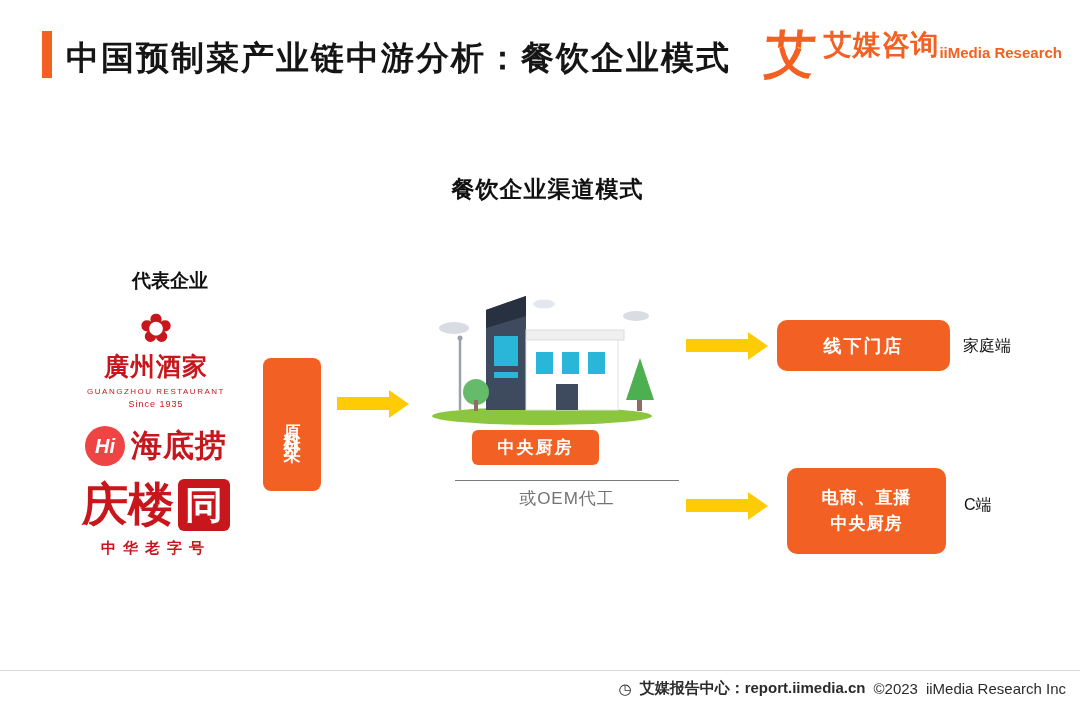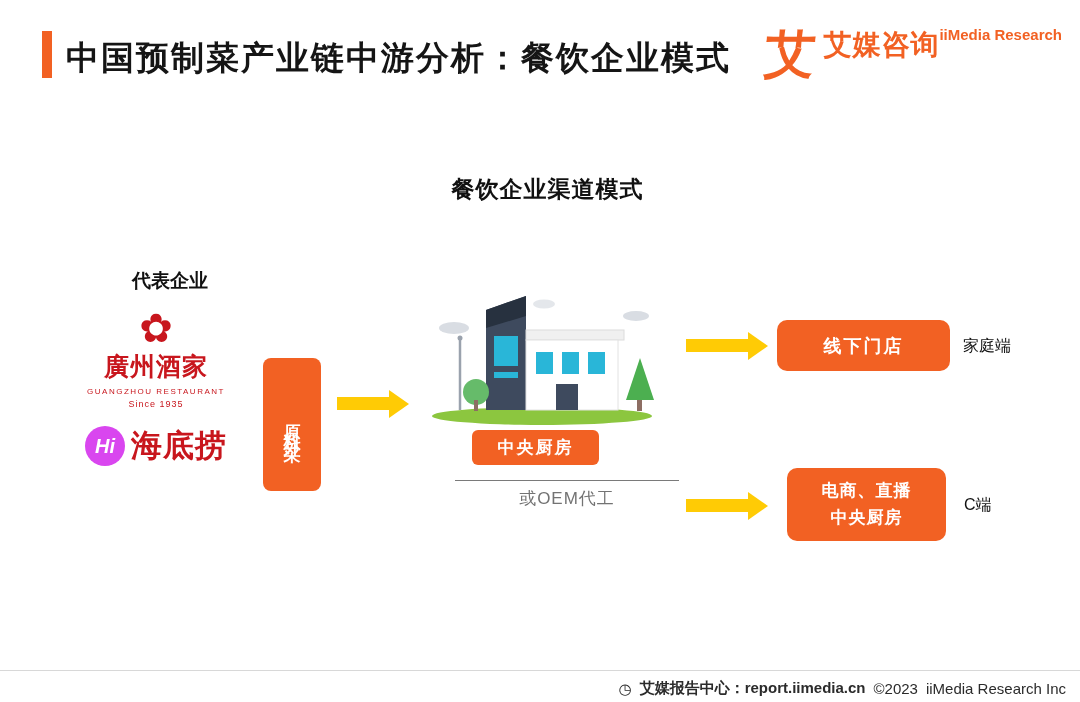--- a/index.html
+++ b/index.html
@@ -9,39 +9,39 @@
 
   
   .title-bar { position:absolute; left:42px; top:31px; width:10px; height:47px; background:#F26123; }
   .page-title { position:absolute; left:66px; top:36px; font-size:33px; font-weight:bold; color:#151515; letter-spacing:2px; white-space:nowrap; }
 
   .brand { position:absolute; right:18px; top:26px; display:flex; align-items:flex-start; gap:6px; }
   .brand-icon { width:54px; height:56px; display:flex; align-items:center; justify-content:center;
                 color:#F26123; font-size:50px; font-weight:bold; line-height:1; transform:skewX(-6deg); }
   .brand-text { display:flex; flex-direction:row; }
   .brand-name { color:#F26123; font-size:28px; font-weight:bold; letter-spacing:1px; }
-  .brand-sub  { color:#F26123; font-size:15px; font-weight:bold; margin-top:0; }
+  .brand-sub  { color:#F26123; font-size:15px; font-weight:bold; margin-top:18px; }
 
   
   .subtitle { position:absolute; left:360px; top:158px; width:375px; text-align:center;
               font-size:23px; font-weight:bold; color:#111; letter-spacing:1px;margin-top:16px; }
 
   
   .companies { position:absolute; left:62px; top:268px; width:188px; display:flex; flex-direction:column; align-items:center; }
   .reps-label { align-self:flex-start; margin-left:70px; font-size:19px; font-weight:bold; color:#111; margin-bottom:14px; }
 
   .co { display:flex; flex-direction:column; align-items:center; }
   .co-gz { margin-bottom:16px; }
   .gz-flower { color:#C8161D; font-size:40px; line-height:1; }
   .gz-name   { color:#C8161D; font-size:25px; font-weight:bold; font-family:"Liberation Serif","DejaVu Serif",serif; margin-top:2px; letter-spacing:1px; }
   .gz-en     { color:#C8161D; font-size:8px; letter-spacing:1.5px; margin-top:4px; }
   .gz-since  { color:#C8161D; font-size:9px; margin-top:3px; letter-spacing:1px; }
 
   .co-hdl { flex-direction:row; gap:6px; align-items:center; margin-bottom:12px; }
-  .hdl-badge { width:40px; height:40px; border-radius:50%; background:#d946ef; color:#fff;
+  .hdl-badge { width:40px; height:40px; border-radius:50%; background:#ef4444; color:#fff;
                display:flex; align-items:center; justify-content:center;
                font-size:20px; font-weight:bold; font-style:italic; }
   .hdl-name { color:#C8161D; font-size:31px; font-weight:bold; letter-spacing:1px; }
 
   .tql-row { display:flex; align-items:center; gap:4px; }
   .tql-name { color:#C8161D; font-size:46px; font-weight:bold; font-family:"Liberation Serif","DejaVu Serif",serif; line-height:1.1; }
   .tql-seal { width:52px; height:52px; background:#C8161D; border-radius:6px; color:#fff;
               display:flex; align-items:center; justify-content:center;
               font-size:38px; font-weight:bold; font-family:"Liberation Serif","DejaVu Serif",serif; }
   .tql-tagline { color:#C8161D; font-size:15px; font-weight:bold; letter-spacing:7px; margin-top:8px; }
@@ -64,21 +64,21 @@
   .kitchen-btn { position:absolute; left:472px; top:430px; width:127px; height:35px;
                  background:#F26123; border-radius:6px; color:#fff; font-size:17px; font-weight:bold;
                  display:flex; align-items:center; justify-content:center; letter-spacing:2px; }
 
   .oem-group { position:absolute; left:455px; top:480px; width:224px; border-top:1.5px solid #7a7a7a; text-align:center; }
   .oem-label { display:inline-block; margin-top:6px; font-size:17px; color:#737373; letter-spacing:1px; }
 
   .out-box { position:absolute; background:#F26123; color:#fff; border-radius:10px;
              display:flex; flex-direction:column; align-items:center; justify-content:center; font-weight:bold; }
   .out-offline { left:777px; top:320px; width:173px; height:51px; font-size:18px; letter-spacing:2px; }
-  .out-ecom { left:787px; top:468px; width:159px; height:73px; font-size:17px; line-height:1.55; letter-spacing:1px; }
+  .out-ecom { left:787px; top:468px; width:159px; height:86px; font-size:17px; line-height:1.55; letter-spacing:1px; }
 
   .side-label { position:absolute; font-size:16px; color:#111; }
   .side-home { left:963px; top:336px; }
   .side-c    { left:964px; top:495px; }
 
   
   .footer-divider { position:absolute; left:0; right:0; top:670px; height:1px; background:#d8d8d8; }
   .footer { position:absolute; right:14px; top:679px; display:flex; align-items:center; gap:8px;
             font-size:15px; color:#2b2b2b; }
   .footer .f-icon { font-size:15px; color:#2b2b2b; }
@@ -110,20 +110,27 @@
       <div class="gz-name">廣州酒家</div>
       <div class="gz-en">GUANGZHOU RESTAURANT</div>
       <div class="gz-since">Since 1935</div>
     </div>
 
     <div class="co co-hdl">
       <div class="hdl-badge">Hi</div>
       <div class="hdl-name">海底捞</div>
     </div>
 
+    <div class="co">
+      <div class="tql-row">
+        <div class="tql-name">庆楼</div>
+        <div class="tql-seal">同</div>
+      </div>
+      <div class="tql-tagline">中华老字号</div>
+    </div>
   </div>
 
   <div class="input-box">
     <span>原料外采</span>
   </div>
 
   <div class="arrow arrow-1"></div>
   <div class="arrow arrow-2"></div>
   <div class="arrow arrow-3"></div>
 

